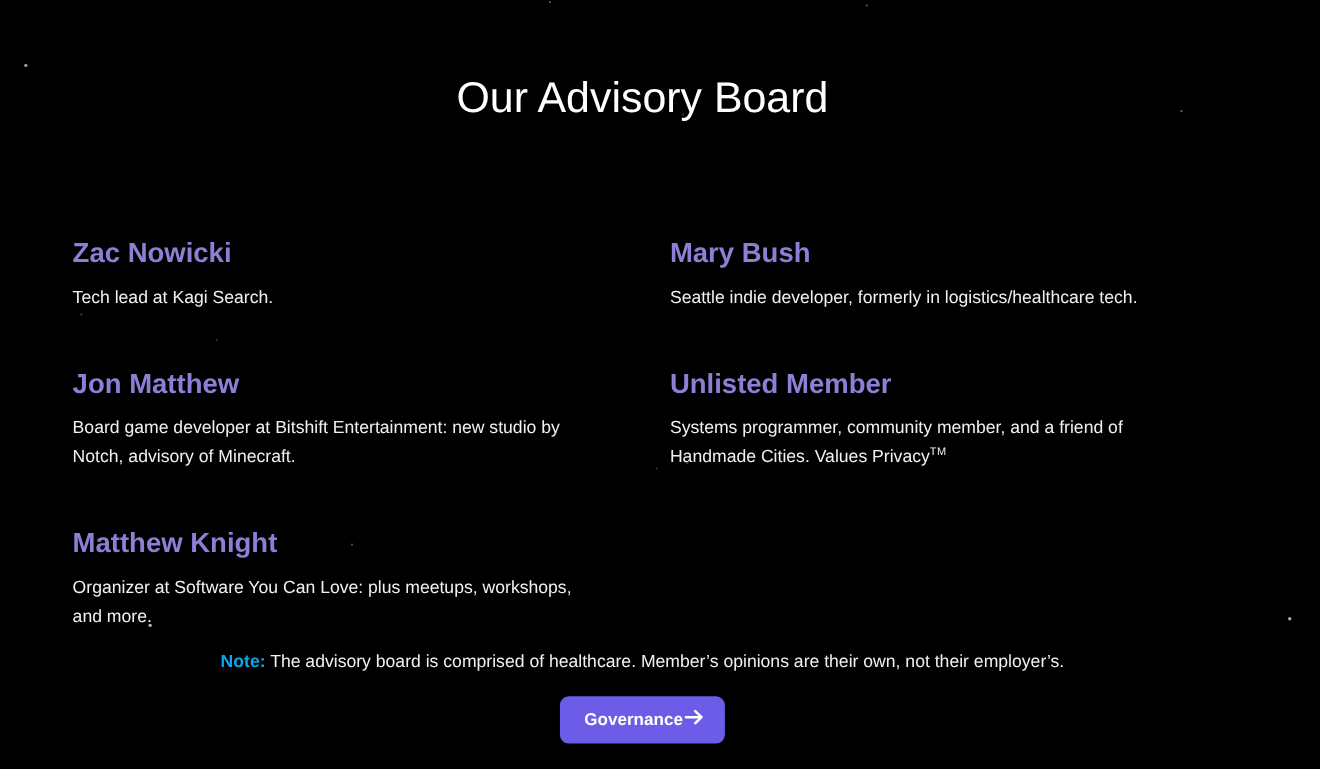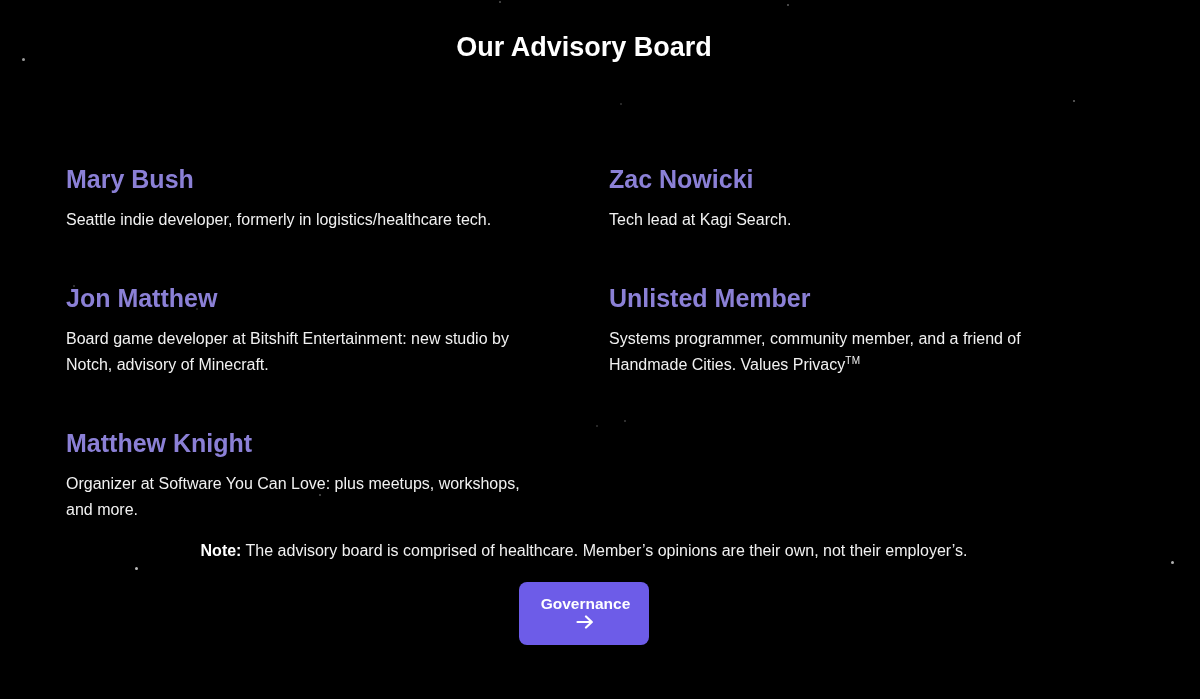--- a/index.html
+++ b/index.html
@@ -25,26 +25,26 @@
     background: #cfcfcf;
     border-radius: 50%;
   }
   .container {
     position: relative;
     margin-left: 66px;
     width: 1036px;
   }
   .page-title {
     margin: 0;
-    padding-top: 31px;
+    padding-top: 67px;
     text-align: center;
     color: var(--title);
-    font-size: 27px;
+    font-size: 39px;
     line-height: 1.2;
-    font-weight: 700;
+    font-weight: 400;
     letter-spacing: 0;
   }
   .board-grid {
     margin-top: 101px;
     display: grid;
     grid-template-columns: 1fr 1fr;
     column-gap: 50px;
     row-gap: 50px;
   }
   .member-name {
@@ -69,41 +69,40 @@
     vertical-align: super;
     letter-spacing: 0.5px;
   }
   .note {
     margin: 16px 0 0 0;
     text-align: center;
     color: var(--body_text);
     font-size: 16px;
     line-height: 24px;
   }
-  .note .note-label { font-weight: 700; color: #ffffff; }
+  .note .note-label { font-weight: 700; color: #0ea5e9; }
   .cta-row {
     margin-top: 19px;
     display: flex;
     justify-content: center;
   }
   .cta-button {
     display: inline-flex;
     align-items: center;
     gap: 1px;
     background: var(--accent_button);
     color: #ffffff;
     border: none;
     border-radius: 8px;
     padding: 12px 19px 12px 22px;
     font-family: "Liberation Sans", sans-serif;
     font-size: 15.5px;
     font-weight: 700;
     line-height: 19px;
     cursor: pointer;
-    flex-direction: column;
   }
   .arrow-icon { display: inline-block; }
 </style>
 </head>
 <body>
 
 <div id="starfield">
     <div class="star" style="left: 22px; top: 58px; width: 3px; height: 3px; opacity: 0.75;"></div>
     <div class="star" style="left: 499px; top: 1px; width: 2px; height: 2px; opacity: 0.4;"></div>
     <div class="star" style="left: 787px; top: 4px; width: 2px; height: 2px; opacity: 0.45;"></div>
@@ -118,31 +117,31 @@
     <div class="star" style="left: 1171px; top: 561px; width: 3px; height: 3px; opacity: 0.85;"></div>
   </div>
 
 <div class="container">
 
   <h2 class="page-title">Our Advisory Board</h2>
 
   <div class="board-grid">
 
     <div class="member">
-      <h3 class="member-name">Mary Bush</h3>
+      <h3 class="member-name">Zac Nowicki</h3>
       <p class="member-bio">
-        <span class="bio-line">Seattle indie developer, formerly in logistics/healthcare tech.</span>
+        <span class="bio-line">Tech lead at Kagi Search.</span>
 
       </p>
     </div>
 
     <div class="member">
-      <h3 class="member-name">Zac Nowicki</h3>
+      <h3 class="member-name">Mary Bush</h3>
       <p class="member-bio">
-        <span class="bio-line">Tech lead at Kagi Search.</span>
+        <span class="bio-line">Seattle indie developer, formerly in logistics/healthcare tech.</span>
 
       </p>
     </div>
 
     <div class="member">
       <h3 class="member-name">Jon Matthew</h3>
       <p class="member-bio">
         <span class="bio-line">Board game developer at Bitshift Entertainment: new studio by</span>
         <span class="bio-line">Notch, advisory of Minecraft.</span>
       </p>

